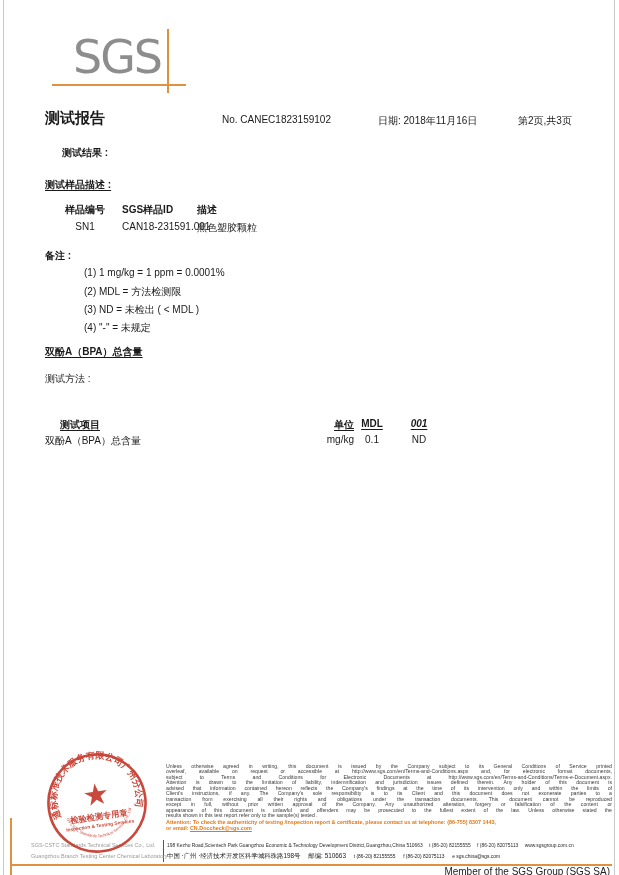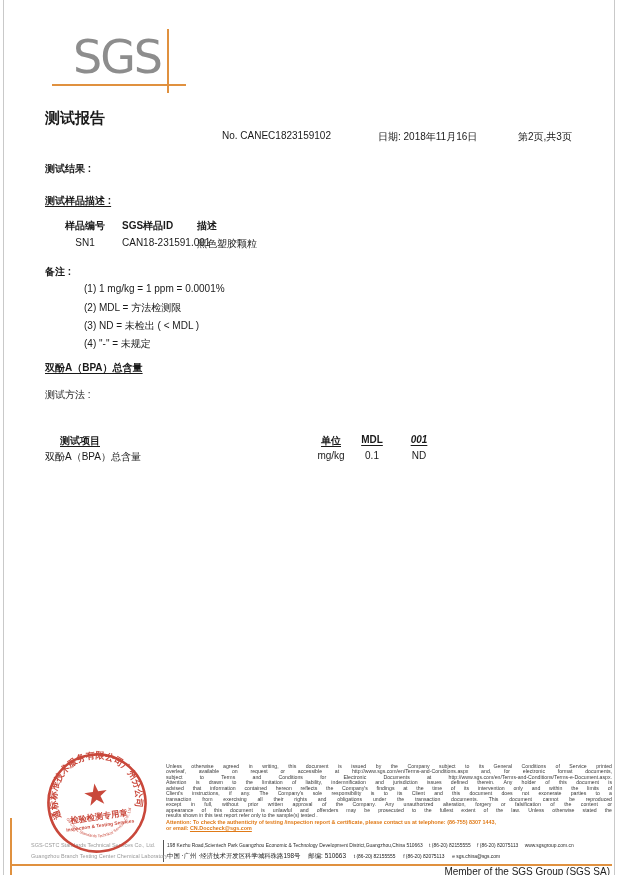--- a/index.html
+++ b/index.html
@@ -14,48 +14,48 @@
   
   .logo-text {
     position:absolute; left:73px; top:34px; font-size:46px; font-weight:normal;
     color:#8d8d8d; letter-spacing:-2px; line-height:1;
     font-family:"DejaVu Sans","Liberation Sans",sans-serif;
   }
   .logo-hline { position:absolute; left:52px; top:84px; width:134px; height:2px; background:#e0913f; }
   .logo-vline { position:absolute; left:167px; top:29px; width:2px; height:64px; background:#e0913f; }
 
   .abs { position:absolute; white-space:nowrap; }
-  .fs10 { font-size:10px;margin-top:16px; }
+  .fs10 { font-size:10px; }
   .b { font-weight:bold; }
   .u { text-decoration:underline; text-underline-offset:2px; }
 
   .doc-title { left:45px; top:109px; font-size:15px; font-weight:bold; }
   .report-no { left:222px; top:114px; }
   .report-date { left:378px; top:114px; }
   .report-page { left:518px; top:114px; }
 
-  .results-label { left:45px; top:146px; }
+  .results-label { left:62px; top:146px; }
   .sample-desc-heading { left:45px; top:178px; }
 
   .st-c1 { left:45px; width:80px; text-align:center; }
   .st-c2 { left:122px; width:76px; text-align:left; }
   .st-c3 { left:197px; }
   .st-h { top:203px; } .st-r { top:221px; }
 
   .notes-label { left:45px; top:249px; }
   .note { left:84px; }
 
   .section-heading { left:45px; top:345px; }
   .method-label { left:45px; top:372px; }
   .method-line1 { left:103px; top:372px; }
   .method-line2 { left:103px; top:390px; }
 
   .rt-h { top:418px; } .rt-r { top:434px; }
   .rt-item-h { left:60px; } .rt-item { left:45px; }
-  .rt-unit { left:308px; width:46px; text-align:center; }
+  .rt-unit { left:308px; width:46px; text-align:right; }
   .rt-mdl { left:356px; width:32px; text-align:center; }
   .rt-val { left:402px; width:34px; text-align:center; }
   .i { font-style:italic; }
 
   
   .stamp-wrap { position:absolute; left:45px; top:751px; width:104px; height:104px;
     transform:rotate(-8deg); opacity:0.92; z-index:3; }
   .company-lines { position:absolute; left:31px; top:840px; width:140px;
     font-size:5.5px; line-height:11px; color:#9a9a9a; z-index:1; }
 

